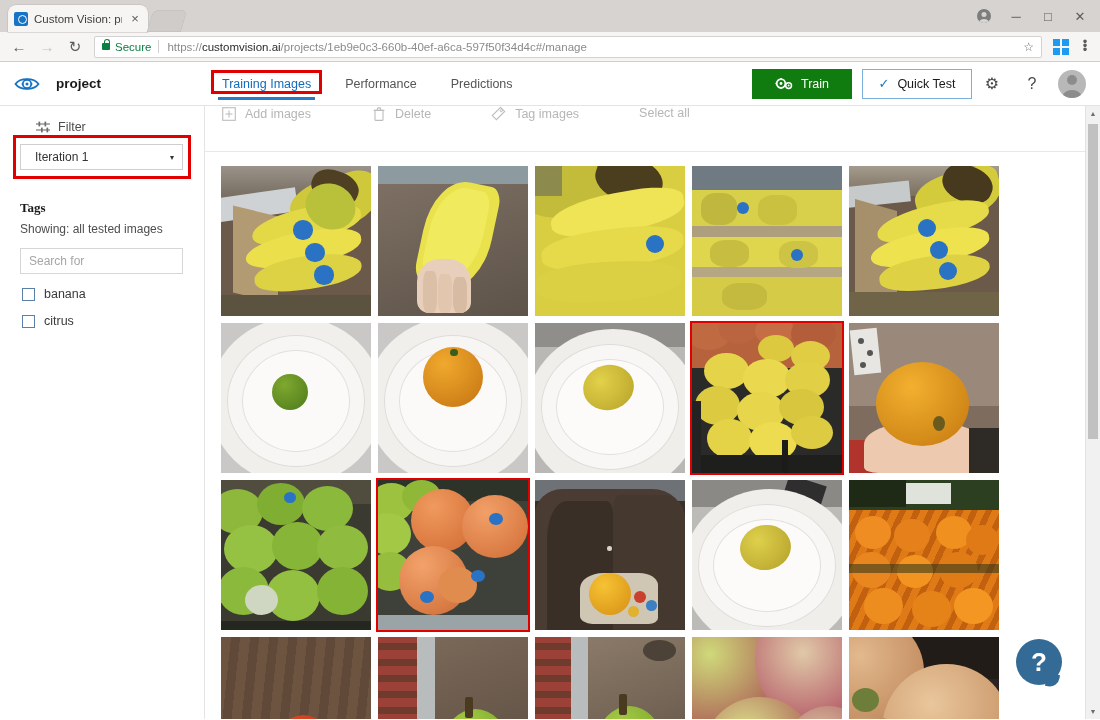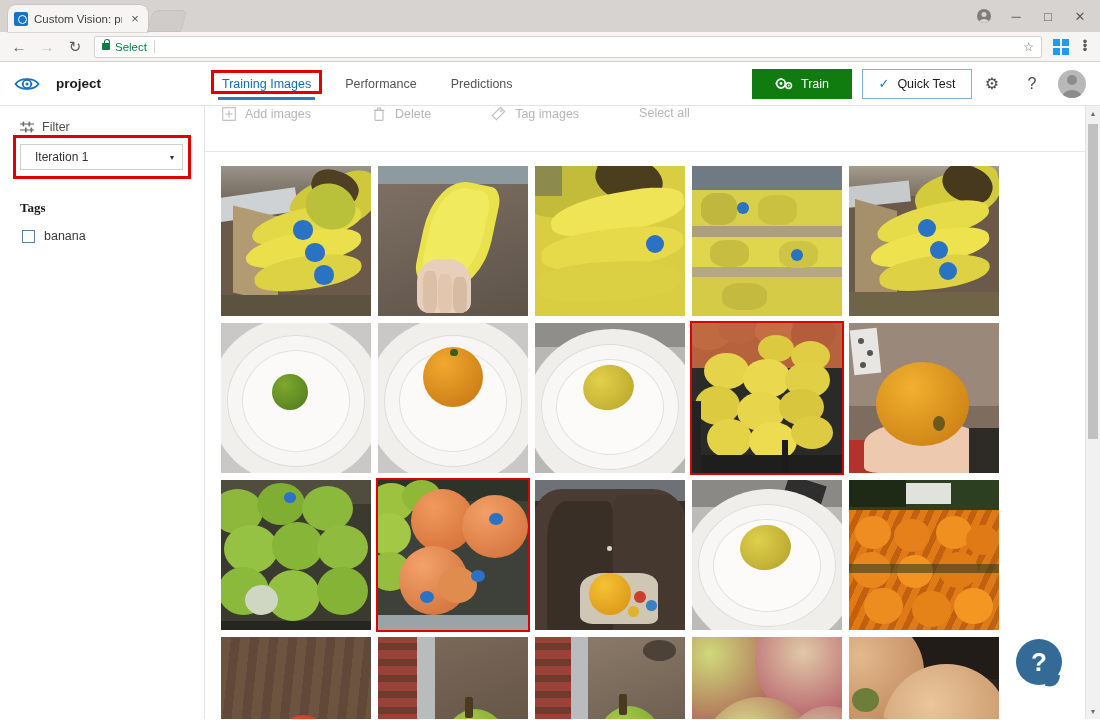--- a/index.html
+++ b/index.html
@@ -156,21 +156,21 @@
     width: 19px; height: 13px; border-radius: 50% 50% 0 0; background: #8c8c8c;
   }
 
   
   .app-body { display: flex; height: calc(720px - 32px - 30px - 45px); }
 
   .sidebar {
     width: 205px; border-right: 1px solid #e4e4e4; background: #fff;
     padding: 14px 0 0 0; flex: 0 0 205px;
   }
-  .filter-row { display: flex; align-items: center; gap: 8px; padding: 0 0 0 20px; color: #4d4d4d; font-size: 12.5px; }
+  .filter-row { display: flex; align-items: center; gap: 8px; padding: 0 0 0 20px; color: #4d4d4d; font-size: 12.5px; margin-left: 16px; }
   .filter-icon { width: 14px; height: 12px; }
   .section-title { font-size: 13px; font-weight: bold; color: #1a1a1a; padding: 18px 0 0 20px; }
   .iteration-wrap { position: relative; margin: 10px 0 0 0; padding: 0 20px; }
   .iteration-select {
     width: 163px; height: 26px; border: 1px solid #cfcfcf; background: #fff;
     display: flex; align-items: center; font-size: 12px; color: #333;
     padding: 0 8px 0 14px; position: relative;
   }
   .iteration-select .caret { margin-left: auto; font-size: 8px; color: #333; }
   .redbox {
@@ -273,22 +273,23 @@
     <div class="win-btn">✕</div>
   </div>
 </div>
 
 <div class="browser-toolbar">
   <div class="nav-btn">←</div>
   <div class="nav-btn disabled">→</div>
   <div class="nav-btn">↻</div>
   <div class="omnibox">
     <span class="lock-icon"></span>
-    <span class="secure-label">Select</span>
+    <span class="secure-label">Secure</span>
     <span class="omni-sep"></span>
+    <span class="url"><span>https://</span><b>customvision.ai</b><span>/projects/1eb9e0c3-660b-40ef-a6ca-597f50f34d4c#/manage</span></span>
     <span class="star-icon">☆</span>
   </div>
   <span class="ext-icon"></span>
   <div class="dots-menu">
       <span>•</span>
       <span>•</span>
       <span>•</span>
     </div>
 </div>
 
@@ -375,25 +376,33 @@
 
     <div class="iteration-wrap">
       <div class="iteration-select">
         <span>Iteration 1</span>
         <span class="caret">▾</span>
       </div>
       <span class="redbox" style="left:13px;top:-9px;width:178px;height:44px;"></span>
     </div>
 
     <div class="section-title" style="padding-top:30px;font-family:Liberation Serif, serif;">Tags</div>
-
+    <div class="showing-text">Showing: all tested images</div>
+
+    <div class="search-box">
+      <input type="text" placeholder="Search for" style="">
+    </div>
 
     <div class="tag-item">
       <span class="tag-cb"></span>
       <span class="tag-label">banana</span>
+    </div>
+    <div class="tag-item">
+      <span class="tag-cb"></span>
+      <span class="tag-label">citrus</span>
     </div>
   </div>
 
   <div class="main">
 
     <div class="toolbar">
       <div class="tb-item">
         <span class="tb-ico">
           <svg width="14" height="14" viewBox="0 0 14 14">
             <rect x="0.7" y="0.7" width="12.6" height="12.6" fill="none" stroke="#bdbdbd" stroke-width="1.1"></rect>

